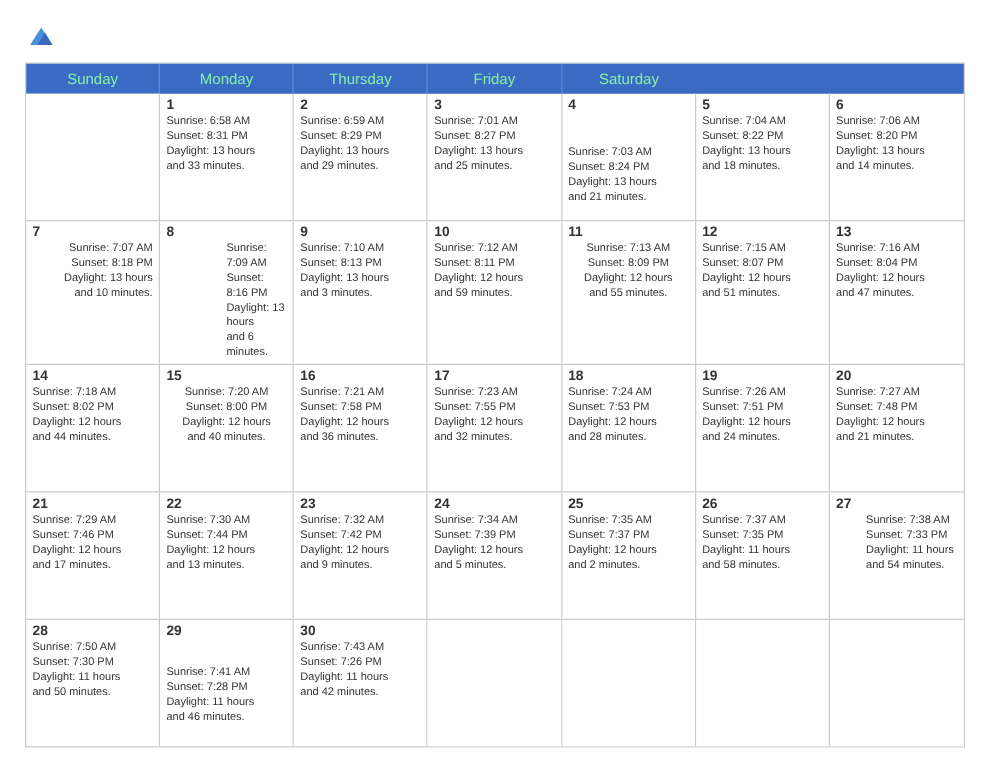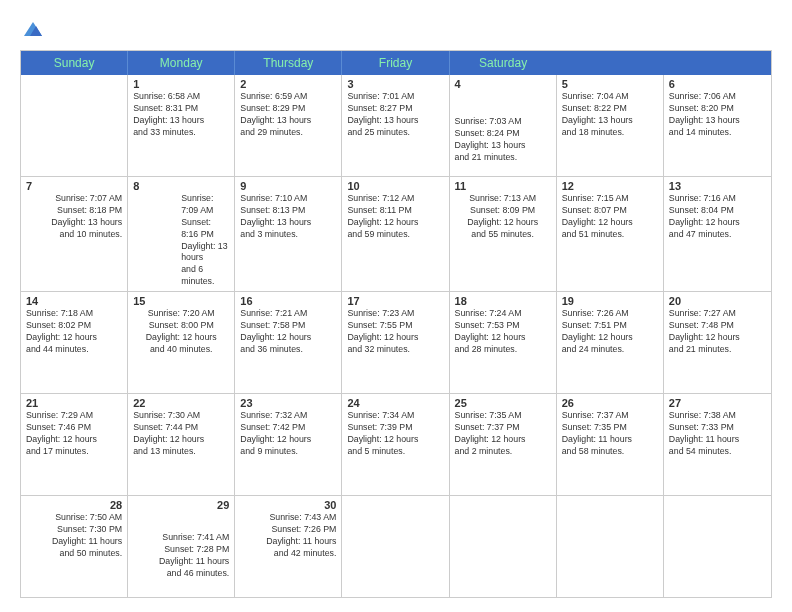--- a/index.html
+++ b/index.html
@@ -78,21 +78,21 @@
       flex: 1;
       display: flex;
       flex-direction: column;
     }
     .cal-row {
       display: grid;
       grid-template-columns: repeat(7, 1fr);
       flex: 1;
       border-bottom: 1px solid #ccc;
     }
-    .cal-row:last-child { border-bottom: none; text-align: right; }
+    .cal-row:last-child { border-bottom: none; }
     .cal-cell {
       border-right: 1px solid #ccc;
       padding: 3px 5px;
       font-size: 9.2px;
       color: #333;
       vertical-align: top;
       min-height: 0;
       overflow: hidden;
     }
     .cal-cell:last-child { border-right: none; }
@@ -335,21 +335,21 @@
           </div>
           <div class="cal-cell">
             <div class="day-num">26</div>
             <div class="day-info" style="white-space: pre-line;">Sunrise: 7:37 AM
 Sunset: 7:35 PM
 Daylight: 11 hours
 and 58 minutes.</div>
           </div>
           <div class="cal-cell">
             <div class="day-num">27</div>
-            <div class="day-info" style="white-space: pre-line;">Sunrise: 7:38 AM
+            <div class="day-info" style="white-space: pre-line; margin-left: 24px;">Sunrise: 7:38 AM
 Sunset: 7:33 PM
 Daylight: 11 hours
 and 54 minutes.</div>
           </div>
         </div>
         <div class="cal-row">
           <div class="cal-cell">
             <div class="day-num">28</div>
             <div class="day-info" style="white-space: pre-line;">Sunrise: 7:50 AM
 Sunset: 7:30 PM

